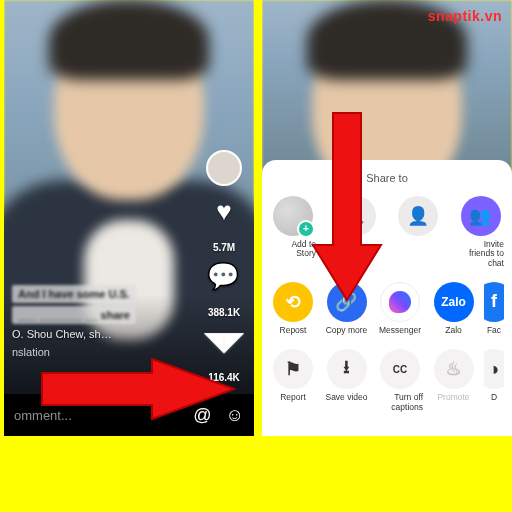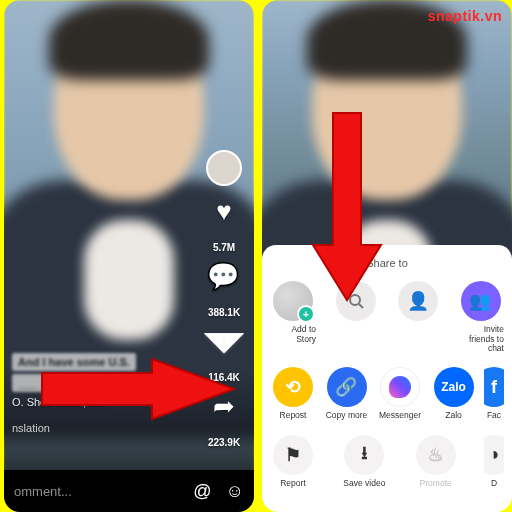--- a/index.html
+++ b/index.html
@@ -1,34 +1,34 @@
 <!DOCTYPE html>
 <html><head>
 <meta charset="utf-8">
 <style>
   * { box-sizing: border-box; margin: 0; padding: 0; }
   body { width: 512px; height: 512px; background: #ffff00; display: flex; font-family: -apple-system, Helvetica, Arial, sans-serif; overflow: hidden; position: relative; }
-  .pane { position: relative; height: 512px; overflow: hidden; border-radius: 16px; }
+  .pane { position: relative; height: 436px; overflow: hidden; }
   .pane-left { width: 250px; margin-left: 4px; }
   .pane-right { width: 250px; margin-left: 8px; }
   .bg-video { position: absolute; inset: 0; background: linear-gradient(180deg, #9fb6c9 0%, #8aa6bd 25%, #76909f 60%, #5e7685 100%); filter: blur(1px); }
   .face { position: absolute; top: 10px; left: 50px; width: 150px; height: 190px; border-radius: 50% 50% 45% 45%; background: #e6c8a8; filter: blur(6px); }
   .hair { position: absolute; top: 0px; left: 45px; width: 160px; height: 80px; border-radius: 50% 50% 20% 20%; background: #2e2a26; filter: blur(7px); }
   .jacket { position: absolute; top: 180px; left: -20px; width: 290px; height: 260px; background: #2c3441; border-radius: 80px 80px 0 0; filter: blur(7px); }
   .tee { position: absolute; top: 220px; left: 80px; width: 90px; height: 120px; background: #ece9e4; border-radius: 40px; filter: blur(6px); }
   .rail { position: absolute; right: 6px; top: 150px; width: 48px; display: flex; flex-direction: column; align-items: center; gap: 4px; color: #fff; text-shadow: 0 1px 2px rgba(0,0,0,.5); }
   .rail-item { display: flex; flex-direction: column; align-items: center; margin-top: 6px; }
   .rail-ico { font-size: 26px; line-height: 1; }
   .rail-count { font-size: 10px; font-weight: 600; margin-top: 18px; }
   .avatar { width: 36px; height: 36px; border-radius: 50%; background: #dcd6ce; border: 2px solid #fff; margin-bottom: 2px; }
   .caption-zone { position: absolute; left: 8px; bottom: 78px; right: 60px; color: #fff; font-size: 11px; }
   .caption-blur { background: rgba(220,220,220,.75); color: #222; padding: 3px 6px; border-radius: 2px; display: inline-block; filter: blur(1.5px); font-weight: 600; }
   .caption-line { margin-top: 4px; color: #e9e9e9; text-shadow: 0 1px 2px rgba(0,0,0,.7); }
   .more { color: #bdbdbd; margin-left: 6px; }
-  .translate { margin-top: 14px; font-size: 11px; color: #cfcfcf; }
+  .translate { margin-top: 6px; font-size: 11px; color: #cfcfcf; }
   .comment-bar { position: absolute; left: 0; right: 0; bottom: 0; height: 42px; background: #000; display: flex; align-items: center; padding: 16px 10px; color: #8f8f8f; font-size: 13px; }
   .comment-bar .spacer { flex: 1; }
   .cb-ico { color: #fff; font-size: 18px; margin-left: 14px; }
   .left-blackmask { position: absolute; left: 0; right: 0; bottom: 42px; height: 100px; background: linear-gradient(180deg, rgba(0,0,0,0) 0%, rgba(0,0,0,.6) 100%); }
 
   .arrow { position: absolute; }
   .arrow svg { display: block; }
 
   
   .sheet { position: absolute; left: 0; right: 0; bottom: 0; background: #fff; border-radius: 14px 14px 0 0; padding: 12px 8px 14px; }
@@ -177,20 +177,24 @@
     <div class="row">
       <div class="opt">
         <div class="circ c-white">⚑</div>
         <div class="opt-label">Report</div>
       </div>
       <div class="opt">
         <div class="circ c-white">⭳</div>
         <div class="opt-label">Save video</div>
       </div>
       <div class="opt">
+        <div class="circ c-white" style="font-size:10px">CC</div>
+        <div class="opt-label">Turn off captions</div>
+      </div>
+      <div class="opt">
         <div class="circ c-white" style="color:#c8c2c2">♨</div>
         <div class="opt-label" style="color:#bfbaba">Promote</div>
       </div>
       <div class="opt" style="width:20px;overflow:hidden">
         <div class="circ c-white">◑</div>
         <div class="opt-label">D</div>
       </div>
     </div>
   </div>
 

